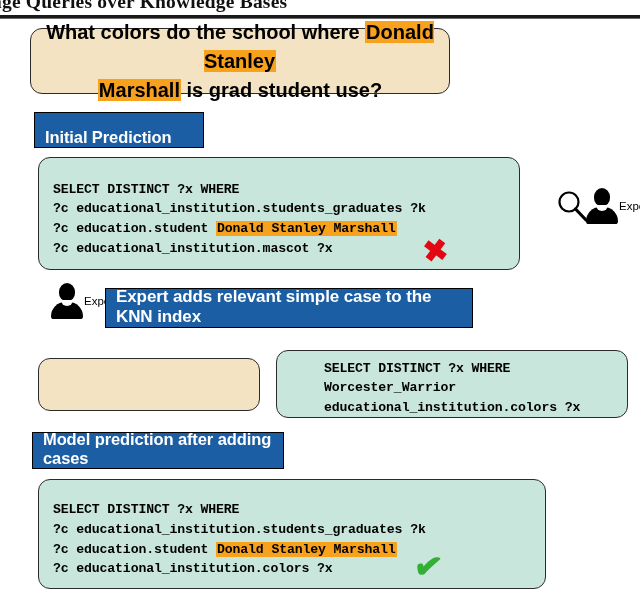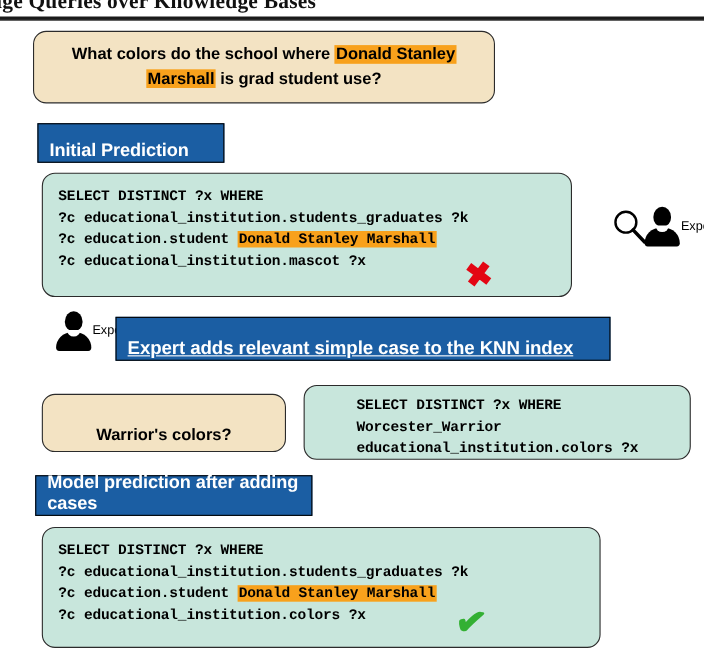--- a/index.html
+++ b/index.html
@@ -54,27 +54,27 @@
     align-items: center;
   }
   .nl-box {
     background: #f3e3c3;
     justify-content: center;
     text-align: center;
   }
   .nl-text {
     font-family: "Liberation Sans", sans-serif;
     font-weight: bold;
-    font-size: 15px;
+    font-size: 20px;
     line-height: 1.45;
     padding: 0 14px;
   }
   .sql-box {
     background: #c8e6dc;
-    align-items: flex-start;
+    align-items: center;
   }
   .sql-text {
     font-family: "Liberation Mono", monospace;
     font-weight: bold;
     font-size: 13.2px;
     line-height: 1.48;
     white-space: pre;
     padding: 11px 0 0 14px;
     letter-spacing: -0.15px;
   }
@@ -192,28 +192,27 @@
 
 <div class="expert-group" style="left:50px; top:283px;">
   <div class="person">
     <div class="head"></div>
     <div class="neck"></div>
     <div class="body"></div>
   </div>
   <div class="expert-label">Expert</div>
 </div>
 
-<div class="banner" style="left:105px; top:288px; width:450px; height:40px; font-size:17px;text-decoration:underline;">
+<div class="banner" style="left:105px; top:288px; width:368px; height:40px; font-size:17px;">
   <span>Expert adds relevant simple case to the KNN index</span>
 </div>
 
 <div class="rbox nl-box" style="left:38px; top:358px; width:222px; height:53px;">
   <div class="nl-text">
     <br>
-    <span>Warrior's colors?</span>
   </div>
 </div>
 
 <div class="rbox sql-box" style="left:276px; top:350px; width:352px; height:68px;">
   <div class="sql-text" style="padding-top:8px;padding-left:47px;"><span>SELECT DISTINCT ?x WHERE</span>
 <span>Worcester_Warrior</span>
 <span>educational_institution.colors ?x</span></div>
 </div>
 
 <div class="banner" style="left:32px; top:432px; width:252px; height:37px;">

